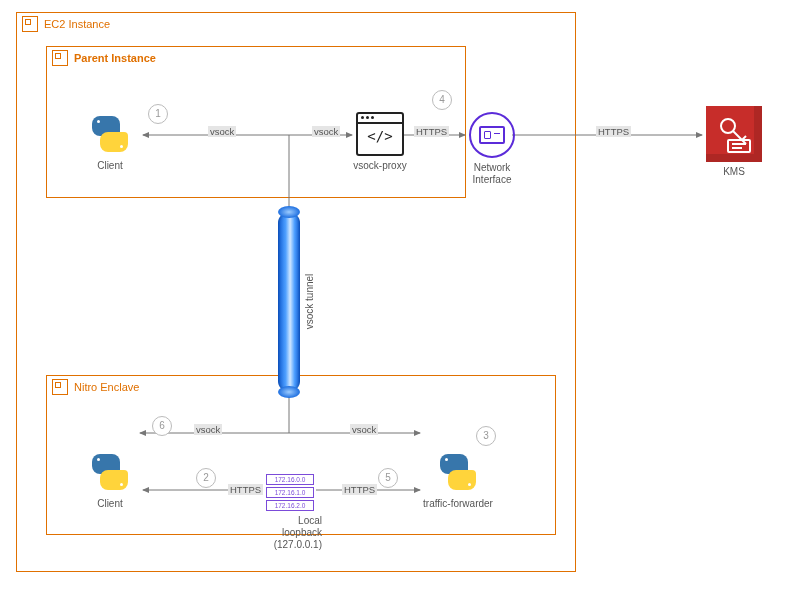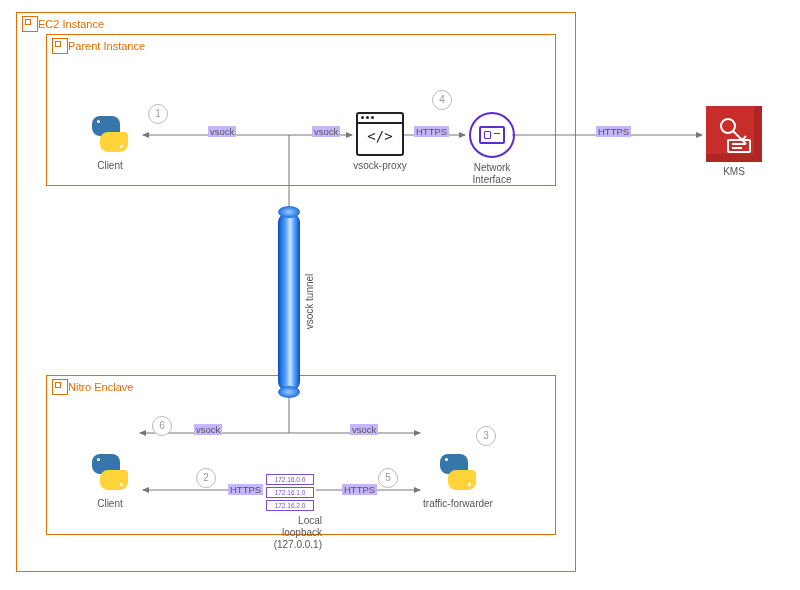--- a/index.html
+++ b/index.html
@@ -19,20 +19,21 @@
   }
   .frame {
     border: 1px solid #e07000;
   }
   .frame-label-wrap {
     position: absolute;
     top: -1px;
     left: -1px;
     display: flex;
     align-items: center;
+    gap: 6px;
     padding: 4px 6px;
   }
   .frame-icon {
     width: 16px;
     height: 16px;
     border: 1.5px solid #e07000;
     box-sizing: border-box;
     position: relative;
     flex: 0 0 auto;
   }
@@ -72,21 +73,21 @@
     color: #999;
     font-size: 10px;
     line-height: 18px;
     text-align: center;
     background: #fff;
   }
   .txt {
     position: absolute;
     font-size: 9.5px;
     color: #555;
-    background: #c4b5fd;
+    background: #e5e5e5;
     padding: 0 2px;
   }
   .vlabel {
     position: absolute;
     font-size: 10px;
     color: #555;
     transform-origin: center center;
     transform: rotate(-90deg);
   }
   svg { position: absolute; top: 0; left: 0; }
@@ -159,21 +160,21 @@
 </head>
 <body>
 
 <div class="box frame" style="left:16px; top:12px; width:560px; height:560px;">
   <div class="frame-label-wrap">
     <span class="frame-icon"></span>
     <span class="frame-label">EC2 Instance</span>
   </div>
 </div>
 
-<div class="box frame" style="left:46px; top:34px; width:510px; height:152px;">
+<div class="box frame" style="left:46px; top:46px; width:420px; height:152px;font-weight:bold;">
   <div class="frame-label-wrap">
     <span class="frame-icon"></span>
     <span class="frame-label">Parent Instance</span>
   </div>
 </div>
 
 <div class="box frame" style="left:46px; top:375px; width:510px; height:160px;">
   <div class="frame-label-wrap">
     <span class="frame-icon"></span>
     <span class="frame-label">Nitro Enclave</span>

